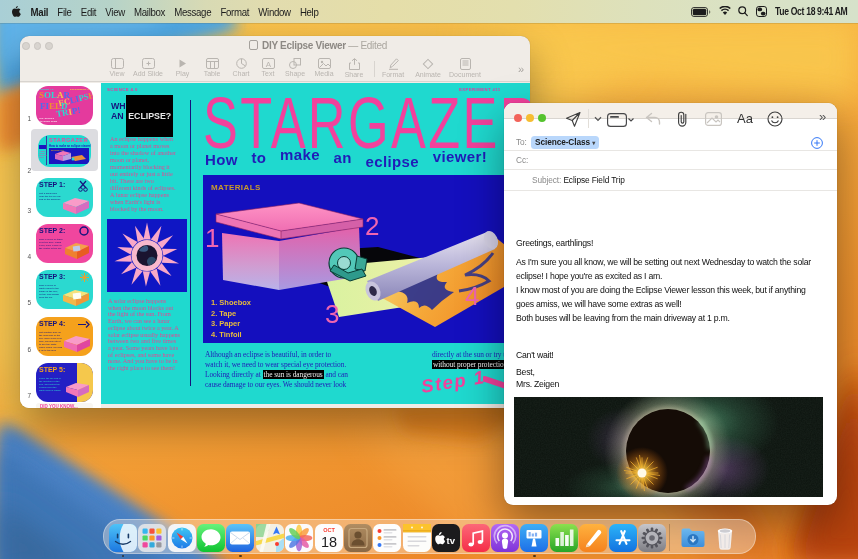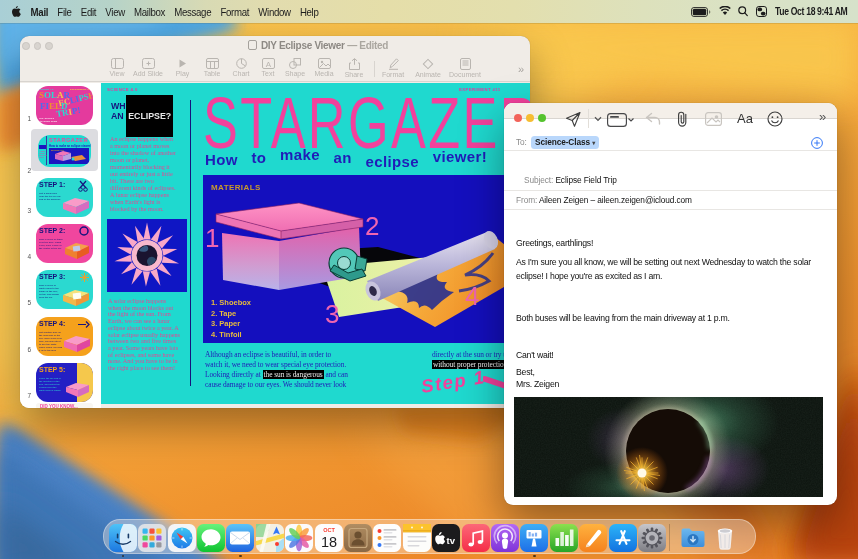--- a/index.html
+++ b/index.html
@@ -135,21 +135,21 @@
     </svg>
     <span style="position:absolute;left:775px;top:5px;font-size:10.5px;font-weight:bold;letter-spacing:-0.4px;display:inline-block;transform:scaleX(0.82);transform-origin:0 50%;white-space:nowrap">Tue Oct 18</span>
     <span style="position:absolute;left:817px;top:5px;font-size:10.5px;font-weight:bold;letter-spacing:-0.4px;display:inline-block;transform:scaleX(0.82);transform-origin:0 50%;white-space:nowrap">9:41 AM</span>
   </div>
 </div>
 
 <div id="keynote">
   <div class="klight" style="left:2.3px"></div>
   <div class="klight" style="left:13.8px"></div>
   <div class="klight" style="left:25.3px"></div>
-  <div id="ktitle"><span style="display:inline-block;width:9px;height:10px;border:1px solid #a5a19c;border-radius:2px;vertical-align:-1px;margin-right:4px"></span>DIY Eclipse Viewer <span style="font-weight:bold;color:#aaa69f">— Edited</span></div>
+  <div id="ktitle"><span style="display:inline-block;width:9px;height:10px;border:1px solid #a5a19c;border-radius:2px;vertical-align:-1px;margin-right:4px"></span>DIY Eclipse Viewer <span style="font-weight:normal;color:#aaa69f">— Edited</span></div>
   <div id="ktoolbar">
     <div class="ktool" style="left:77px"><svg class="kico" width="13" height="11" viewBox="0 0 13 11">
             <rect x="0.5" y="0.5" width="12" height="10" rx="2" fill="none" stroke="#b9b5b0"></rect>
             <line x1="4.5" y1="1" x2="4.5" y2="10" stroke="#b9b5b0"></line>
           </svg>View</div>
     <div class="ktool" style="left:108px"><svg class="kico" width="13" height="11" viewBox="0 0 13 11">
             <rect x="0.5" y="0.5" width="12" height="10" rx="2" fill="none" stroke="#b9b5b0"></rect>
             <path d="M6.5 3.5v4M4.5 5.5h4" stroke="#b9b5b0"></path>
           </svg>Add Slide</div>
     <div class="ktool" style="left:142.5px"><svg class="kico" width="11" height="11" viewBox="0 0 11 11">
@@ -468,25 +468,26 @@
   </div>
 
   <div class="hrow" style="top:31px;height:17px;line-height:17px">
     <span class="hlabel" style="margin-left:12px">To:</span>
     <span style="background:#b9d7fb;border-radius:3.5px;padding:1px 4px 1.5px;margin-left:2px;font-weight:bold;color:#1a1a1a">Science-Class <span style="font-size:6px;color:#444">▾</span></span>
     <svg style="position:absolute;right:14px;top:3px" width="12" height="12" viewBox="0 0 12 12">
           <circle cx="6" cy="6" r="5.4" fill="none" stroke="#3478f6" stroke-width="1"></circle>
           <path d="M6 3.2v5.6M3.2 6h5.6" stroke="#3478f6" stroke-width="1"></path>
         </svg>
   </div>
-  <div class="hrow" style="top:67px;height:21px;line-height:21px"><span class="hlabel" style="margin-left:20px">Subject:</span> <span style="color:#111">Eclipse Field Trip</span></div>
-  <div class="hrow" style="top:88px;height:19px;line-height:19px"><span class="hlabel" style="margin-left:12px">From:</span> <span style="color:#111">Aileen Zeigen – aileen.zeigen@icloud.com</span></div>
+  <div class="hrow" style="top:48px;height:19px;line-height:19px"><span class="hlabel" style="margin-left:12px">Cc:</span></div>
+  <div class="hrow" style="top:67px;height:21px;line-height:21px"><span class="hlabel" style="margin-left:28px">Subject:</span> <span style="color:#111">Eclipse Field Trip</span></div>
 
   <div class="mbody" style="left:12px;top:133px">Greetings, earthlings!</div>
   <div class="mbody" style="left:12px;top:152px">As I'm sure you all know, we will be setting out next Wednesday to watch the solar<br>eclipse! I hope you're as excited as I am.</div>
+  <div class="mbody" style="left:12px;top:180px">I know most of you are doing the Eclipse Viewer lesson this week, but if anything<br>goes amiss, we will have some extras as well!</div>
   <div class="mbody" style="left:12px;top:208px">Both buses will be leaving from the main driveway at 1 p.m.</div>
   <div class="mbody" style="left:12px;top:245px">Can't wait!</div>
   <div class="mbody" style="left:12px;top:264px;line-height:11.5px">Best,<br>Mrs. Zeigen</div>
 
   <svg style="position:absolute;left:10px;top:294px" width="309" height="100" viewBox="0 0 309 100">
     <defs>
       <radialGradient id="corona" cx="0.5" cy="0.5" r="0.5">
         <stop offset="0.60" stop-color="#000000" stop-opacity="0"></stop>
         <stop offset="0.655" stop-color="#f5e8c4" stop-opacity="0.55"></stop>
         <stop offset="0.75" stop-color="#b8b898" stop-opacity="0.35"></stop>

